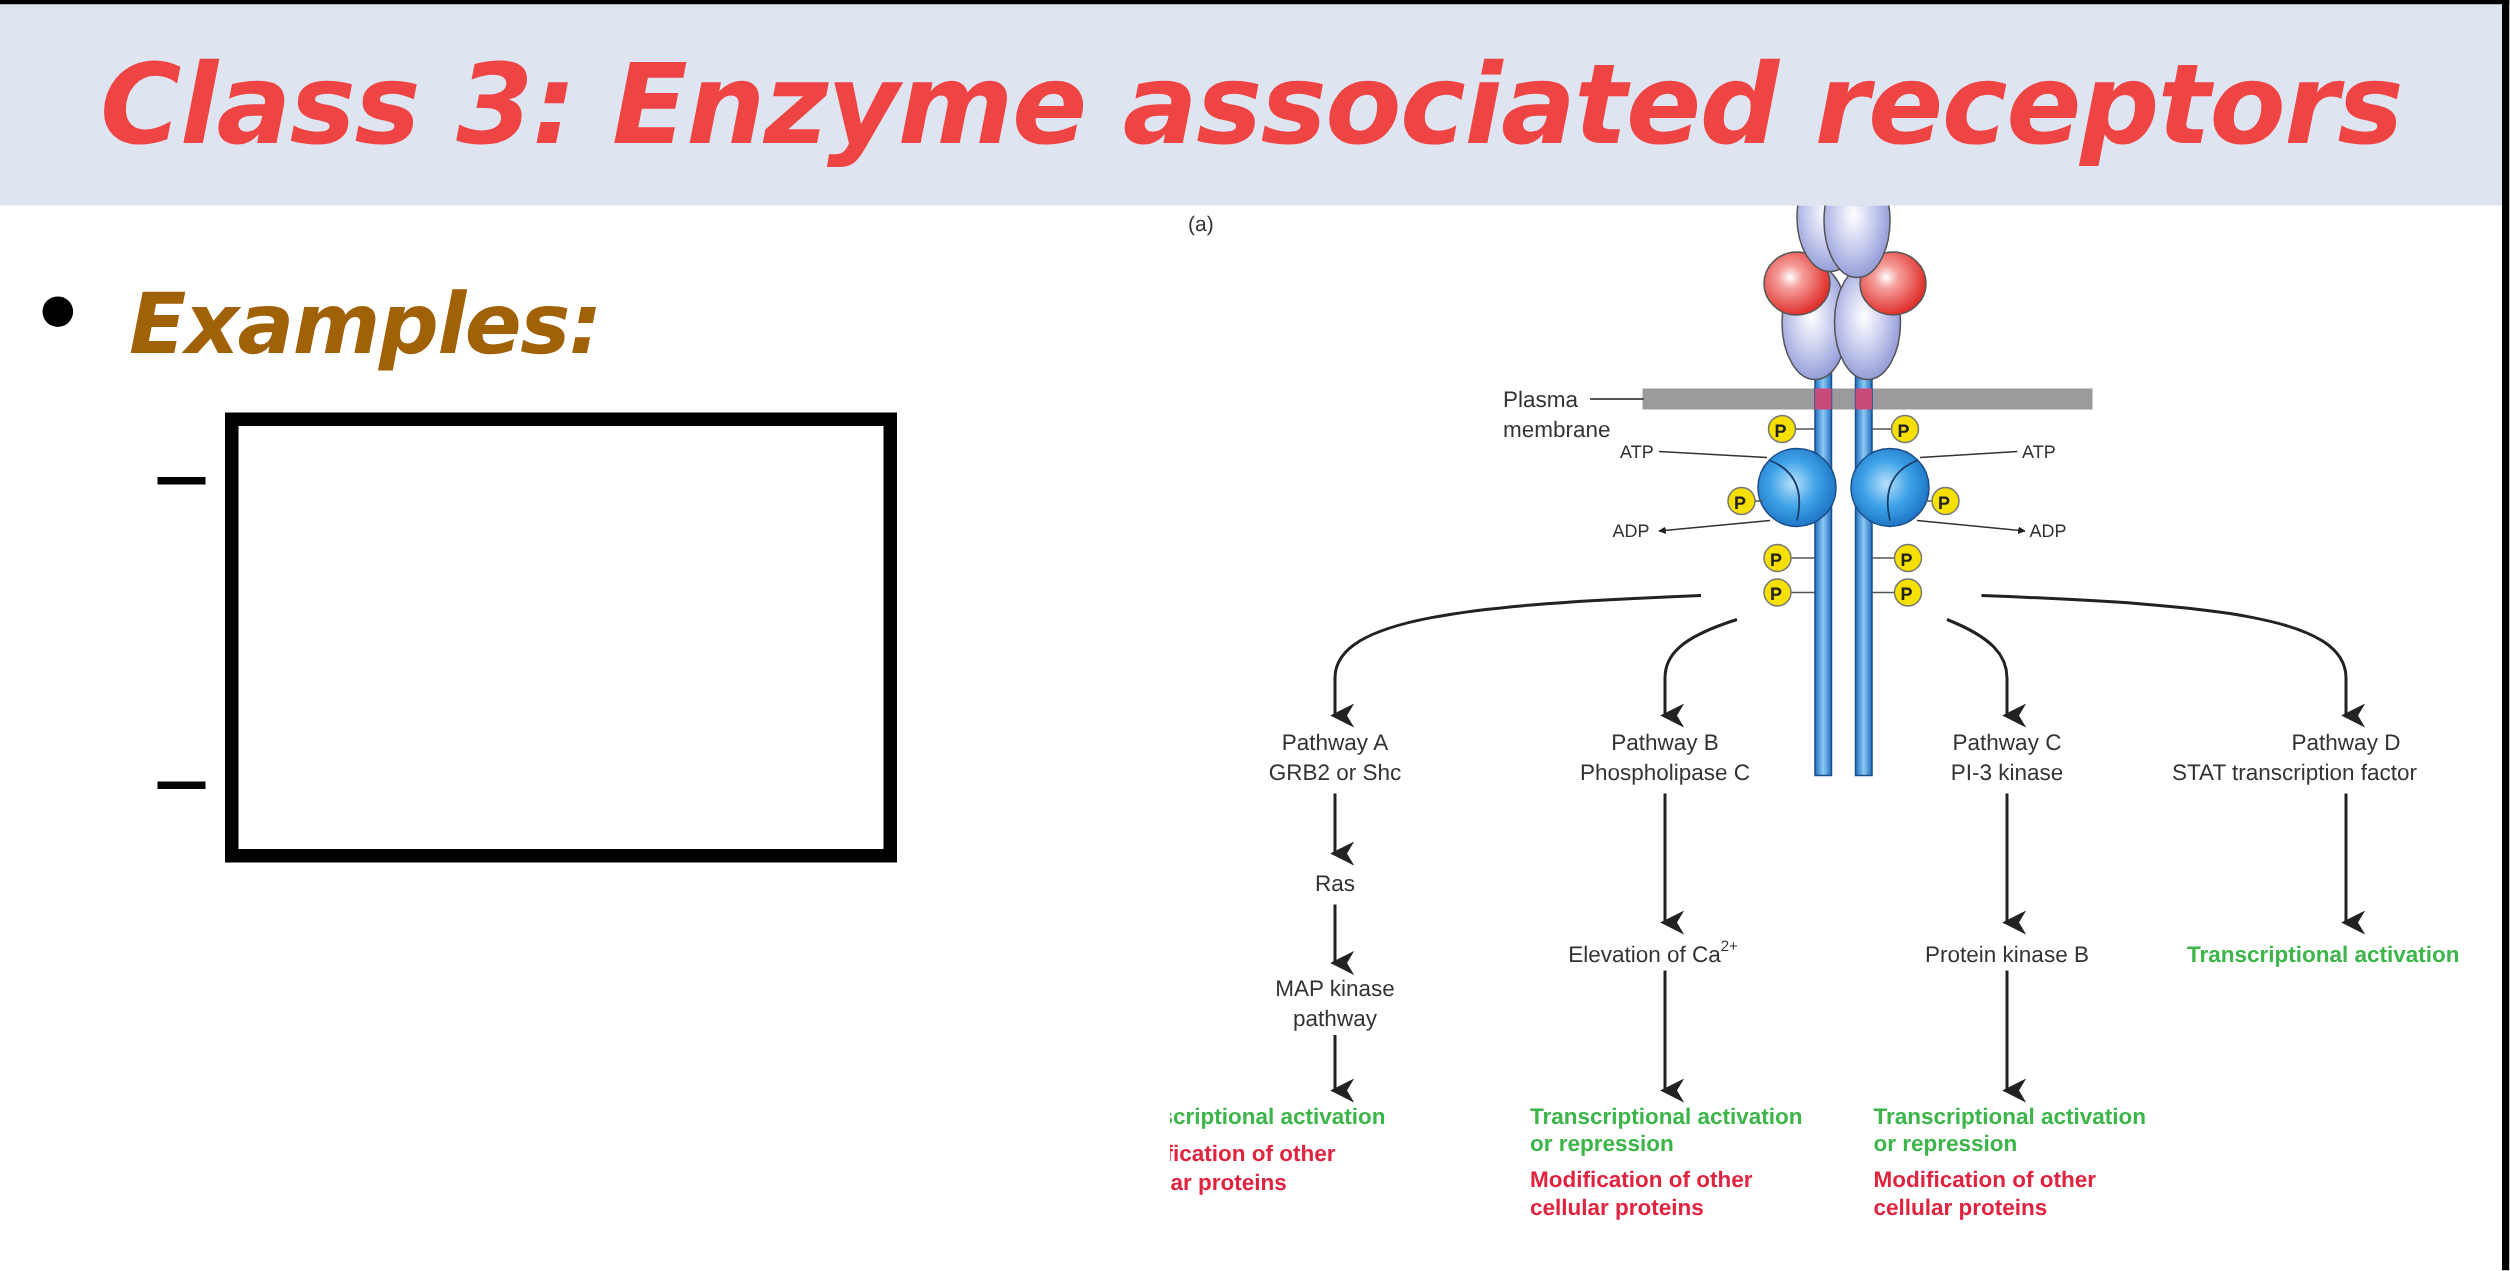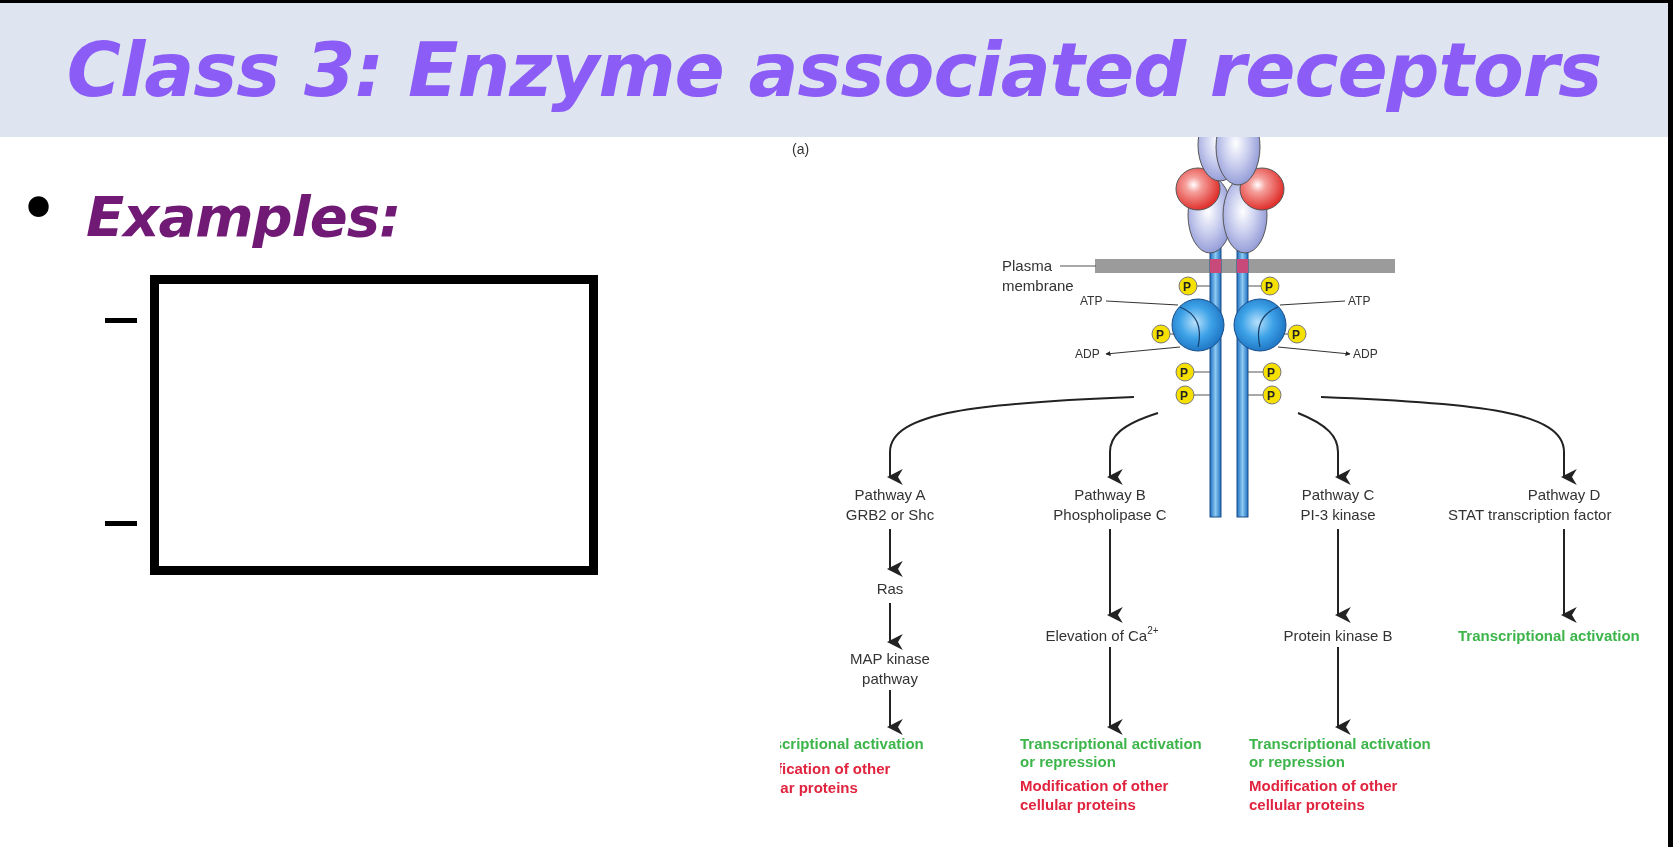--- a/index.html
+++ b/index.html
@@ -1,22 +1,22 @@
 <!DOCTYPE html>
 <html><head>
 <meta charset="utf-8">
 <style>
   html, body { margin:0; padding:0; }
   body { width:1673px; height:847px; position:relative; overflow:hidden; background:#ffffff; font-family:"Liberation Sans", sans-serif; }
   .frame-top { position:absolute; left:0; top:0; width:1673px; height:3px; background:#000; }
   .frame-right { position:absolute; right:0; top:0; width:5px; height:847px; background:#000; }
   .title-band { position:absolute; left:0; top:3px; width:1668px; height:134px; background:#dee5f1; }
-  .title { position:absolute; left:0; top:3px; width:1668px; height:134px; display:flex; align-items:center; justify-content:center; font-family:"DejaVu Sans", sans-serif; font-weight:bold; font-style:italic; font-size:74px; color:#8b5cf6; letter-spacing:-1px; }
+  .title { position:absolute; left:0; top:3px; width:1668px; height:134px; display:flex; align-items:center; justify-content:center; font-family:"DejaVu Sans", sans-serif; font-weight:bold; font-style:italic; font-size:74px; color:#ef4444; letter-spacing:-1px; }
   .bullet { position:absolute; left:20px; top:180px; font-family:"DejaVu Sans", sans-serif; font-weight:bold; font-size:58px; color:#000; line-height:1; }
-  .bullet-label { position:absolute; left:86px; top:186px; font-family:"DejaVu Sans", sans-serif; font-weight:bold; font-style:italic; font-size:56px; color:#701a75; letter-spacing:-1px; line-height:1.1; }
+  .bullet-label { position:absolute; left:86px; top:186px; font-family:"DejaVu Sans", sans-serif; font-weight:bold; font-style:italic; font-size:56px; color:#a16207; letter-spacing:-1px; line-height:1.1; }
   .dash { position:absolute; left:105px; width:32px; height:5px; background:#000; }
   .answer-box { position:absolute; left:150px; top:275px; width:448px; height:300px; border:9px solid #000; box-sizing:border-box; background:#fff; }
   .figure { position:absolute; left:780px; top:137px; width:888px; height:710px; }
   svg text { font-family:"Liberation Sans", sans-serif; }
 </style>
 </head>
 <body>
 
 <div class="frame-top"></div>
 <div class="frame-right"></div>

